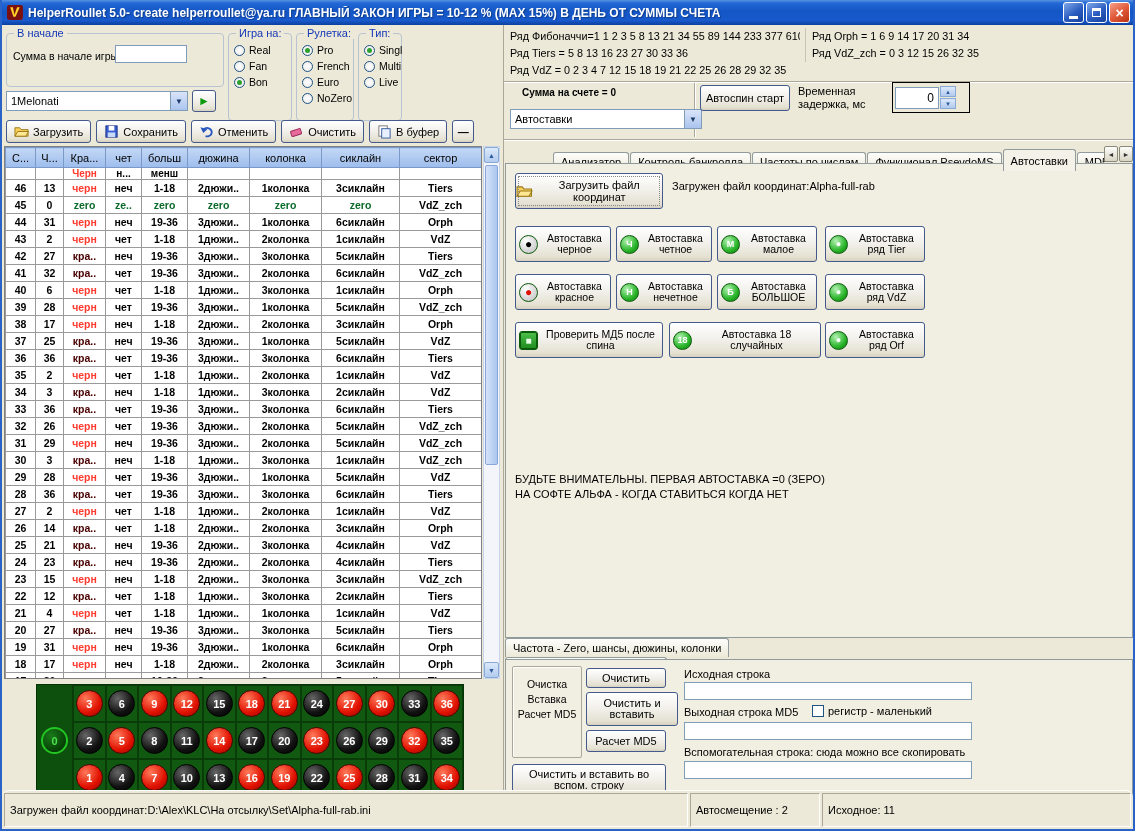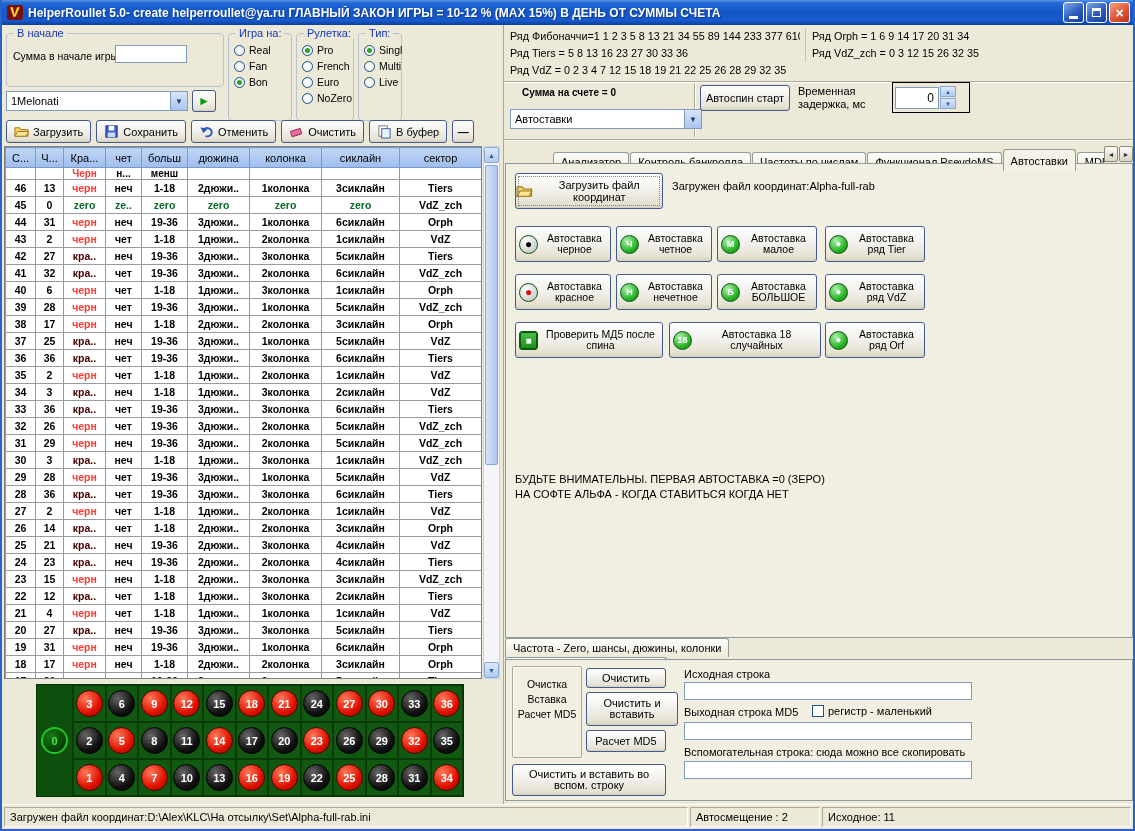--- a/index.html
+++ b/index.html
@@ -139,21 +139,21 @@
 .btn-clear-paste-helper{position:absolute;left:6px;top:104px;width:154px;height:32px;line-height:11px;padding:2px;}
 .fld-label{position:absolute;font-size:11px;white-space:nowrap;}
 .lbl-source{left:178px;top:8px;}
 .inp-source{position:absolute;left:178px;top:22px;width:288px;height:18px;}
 .lbl-output{left:178px;top:46px;}
 .chk-register{position:absolute;left:306px;top:45px;display:flex;align-items:center;gap:4px;font-size:11px;}
 .inp-output{position:absolute;left:178px;top:62px;width:288px;height:18px;}
 .lbl-helper{left:178px;top:86px;}
 .inp-helper{position:absolute;left:178px;top:101px;width:288px;height:18px;}
 
-.statusbar{position:absolute;left:0;right:0;bottom:0;height:25px;background:#ece9d8;border-top:1px solid #fff;display:flex;gap:2px;padding:2px;}
+.statusbar{position:absolute;left:0;right:0;bottom:0;height:39px;background:#ece9d8;border-top:1px solid #fff;display:flex;gap:2px;padding:2px;border-radius:7px;}
 .sb-sec{border:1px solid;border-color:#aca899 #fff #fff #aca899;font-size:11px;display:flex;align-items:center;padding:0 5px;white-space:nowrap;overflow:hidden;}
 .sb-file{width:684px;}
 .sb-offset{width:130px;}
 .sb-source{flex:1;}
 </style>
 </head>
 <body style="--red_cell: #ff0000; --black_cell: #000000; --zero_cell: #00cc55; --dozen1: #ff9999; --dozen2: #ffaa33; --dozen3: #44cc44; --col1: #ff9966; --col2: #55cc55; --col3: #ffff44; --six1: #ff85c2; --six2: #ff9f9f; --six3: #44dd44; --six4: #6fd4e8; --six5: #ffff44; --six6: #40e0d0; --tiers: #3fd0f0; --vdz: #66e066; --vdz_zch: #88ee88; --orph: #ffaa55;">
 
 <div class="titlebar">
   <span class="app-icon">

